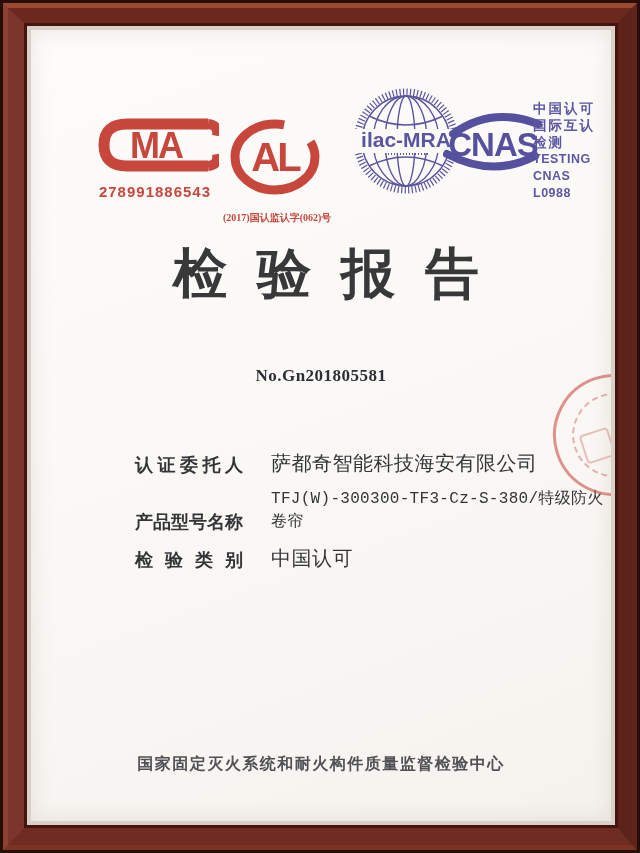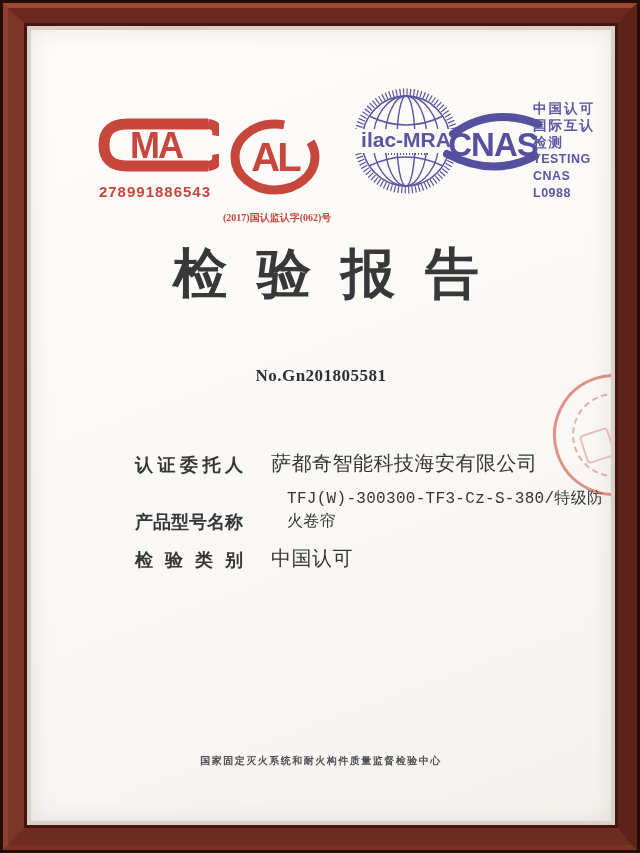--- a/index.html
+++ b/index.html
@@ -42,25 +42,25 @@
   .report-no { position:absolute; top:336px; left:0; width:100%; text-align:center;
                font-weight:700; font-size:17px; color:#2e2e36; letter-spacing:.5px; }
 
   
   .fields { position:absolute; top:420px; left:104px; width:470px; color:#353538; }
   .row { display:flex; gap:28px; align-items:flex-end; margin-bottom:11px; }
   .flabel { width:108px; flex:0 0 108px; font-size:18px; font-weight:600;
             text-align:justify; text-align-last:justify; }
   .fvalue { font-size:20px; letter-spacing:.5px; }
   .fvalue.model { width:356px; font-family:"Liberation Mono",monospace; font-size:16px;
-                  line-height:1.45; word-break:break-all; letter-spacing:.3px;margin-left:16px; }
+                  line-height:1.45; word-break:break-all; letter-spacing:.3px; }
 
   
   .footer { position:absolute; top:724px; left:0; width:100%; text-align:center;
-            font-size:10px; font-weight:600; color:#515155; letter-spacing:1.5px; }
+            font-size:16px; font-weight:600; color:#515155; letter-spacing:1.5px; }
 
   
   .seal { position:absolute; top:344px; right:-64px; width:122px; height:122px;
           border-radius:50%; border:3px solid rgba(198,62,50,.55);
           transform:rotate(-18deg); }
   .seal::before { content:""; position:absolute; inset:16px; border-radius:50%;
                   border:2px dashed rgba(198,62,50,.38); }
   .seal::after { content:""; position:absolute; left:24px; top:48px; width:26px; height:26px;
                  border-radius:4px; border:2px solid rgba(198,62,50,.30); }
 

